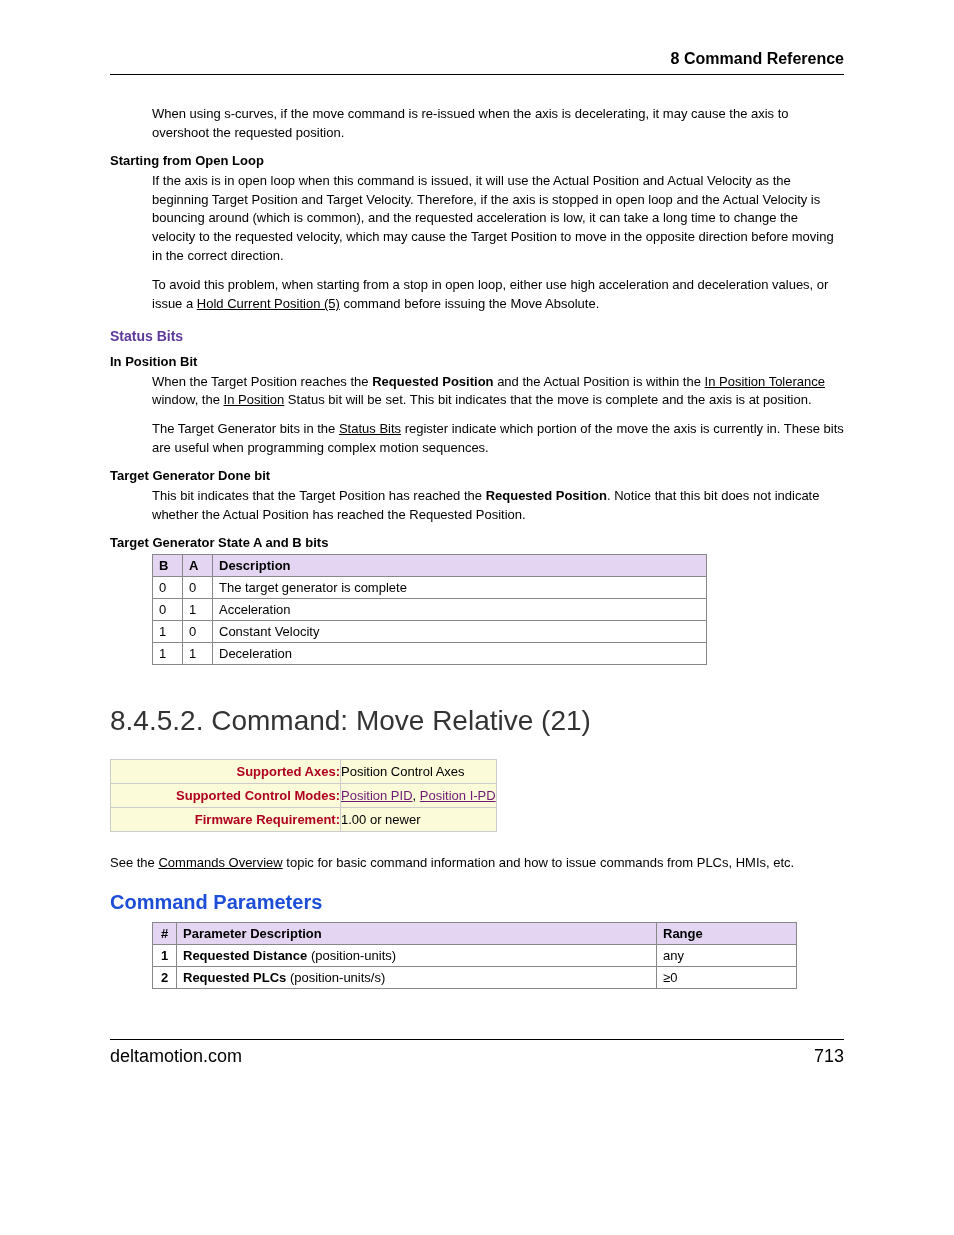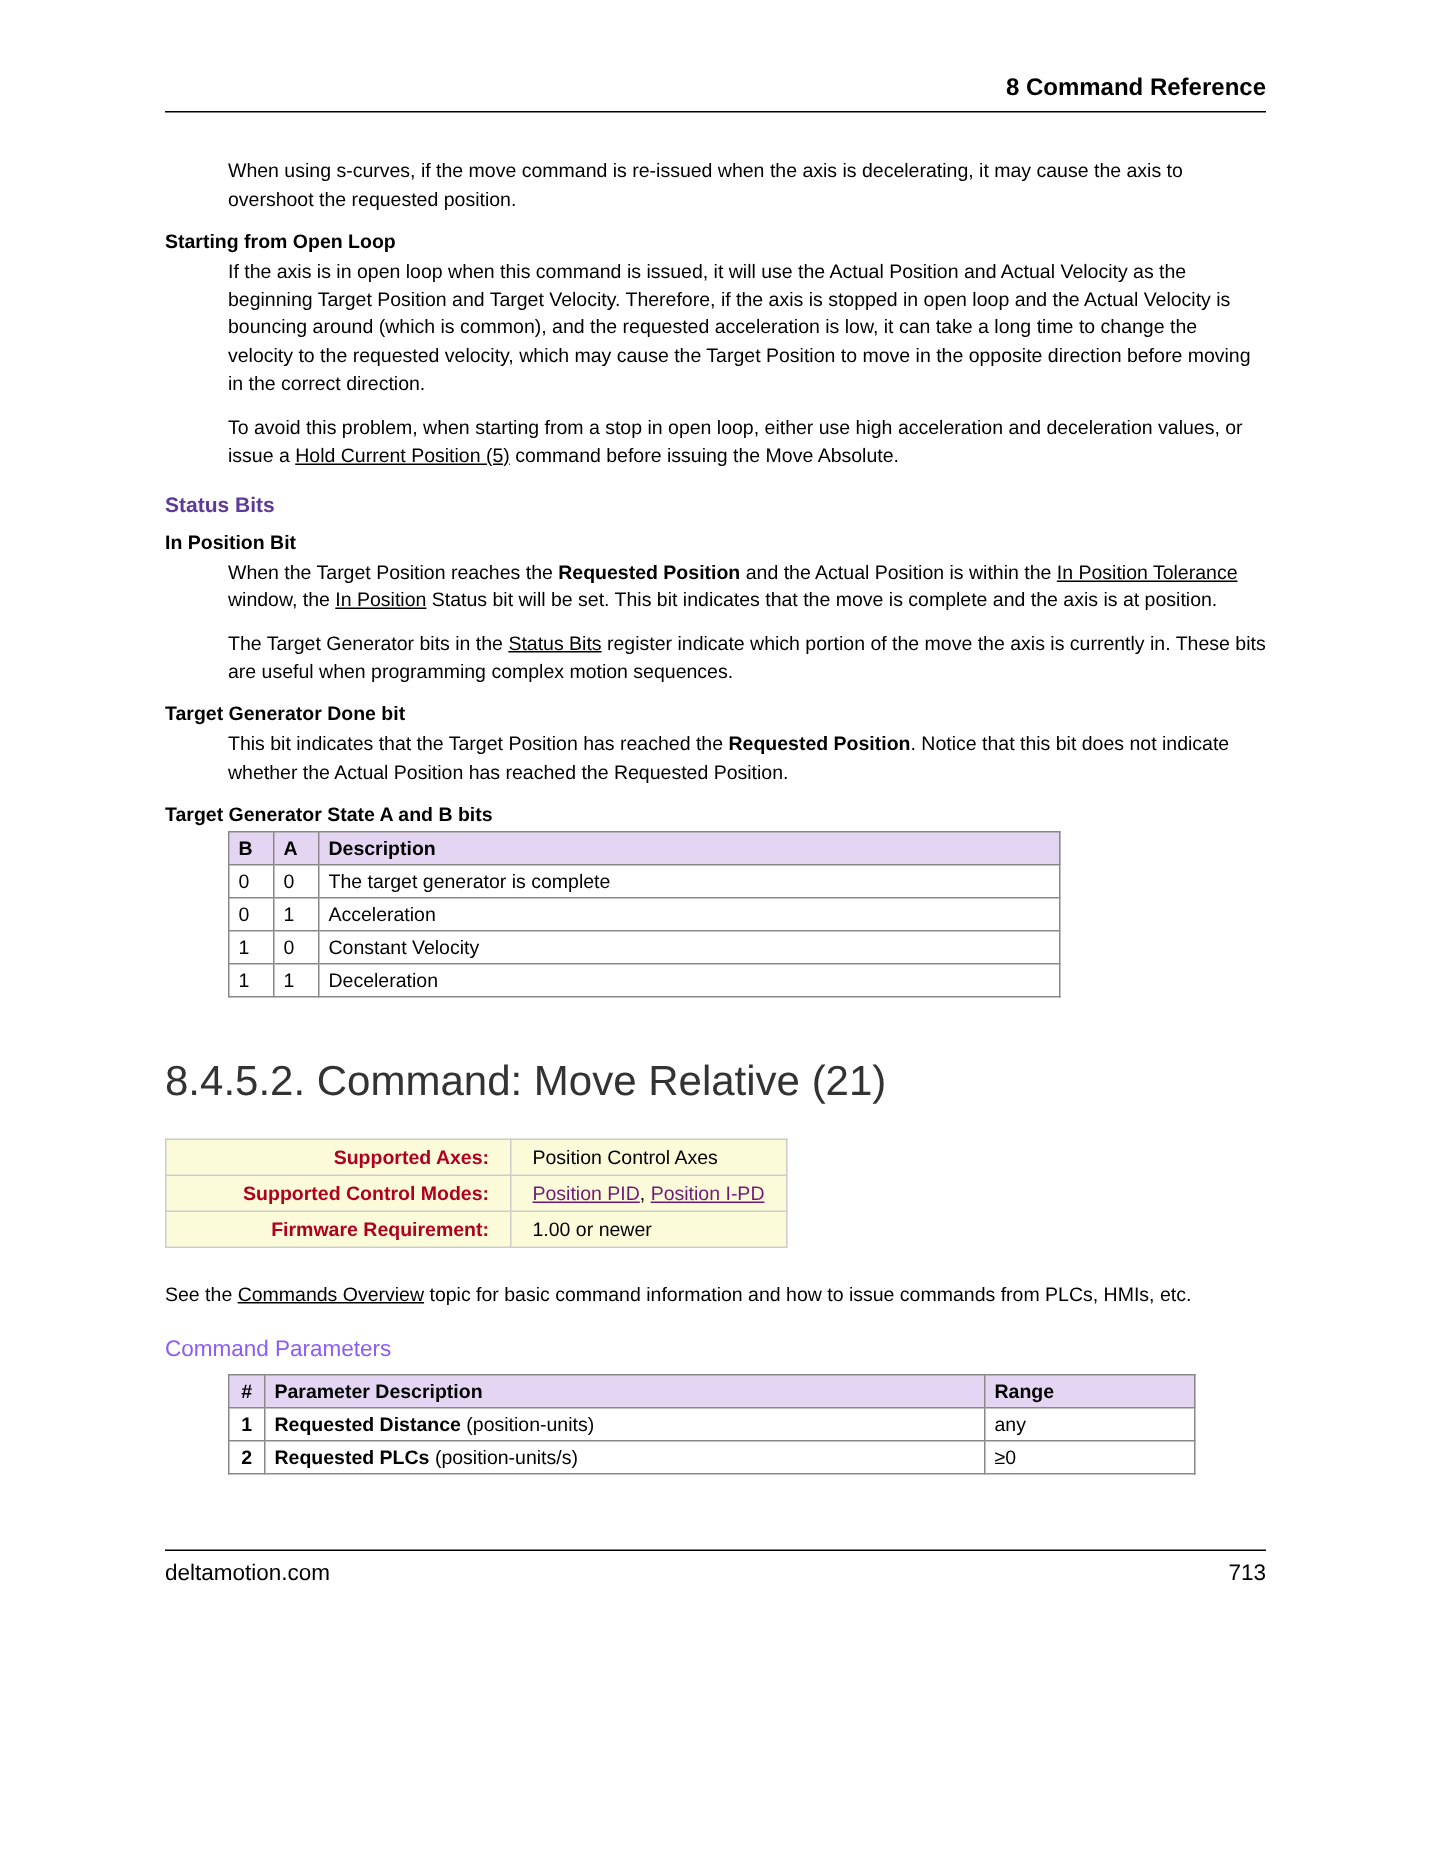--- a/index.html
+++ b/index.html
@@ -34,23 +34,23 @@
     font-weight: bold;
     margin: 10px 0 4px 0;
   }
   .h3 {
     font-weight: bold;
     color: #5d3a99;
     font-size: 14px;
     margin: 14px 0 8px 0;
   }
   .h3-dark {
-    font-weight: normal;
-    color: #8b5cf6;
-    font-size: 15px;
+    font-weight: bold;
+    color: #1d4ed8;
+    font-size: 20px;
     margin: 18px 0 8px 0;
   }
   .h2 {
     color: #333;
     font-weight: normal;
     font-size: 28px;
     margin: 40px 0 22px 0;
   }
   .u { text-decoration: underline; }
   .bold { font-weight: bold; }
@@ -73,21 +73,21 @@
   }
 
   table.info-box {
     border-collapse: collapse;
     margin-left: 0px;
     background: #fbfad9;
     font-size: 13px;
   }
   table.info-box td {
     border: 1px solid #ccc;
-    padding: 4px 14px;
+    padding: 4px 0;
     vertical-align: top;
   }
   table.info-box td.label {
     text-align: right;
     font-weight: bold;
     color: #b00020;
     width: 230px;
   }
   table.info-box a { color: #701a75; text-decoration: underline; }
 
@@ -102,21 +102,21 @@
     padding: 3px 6px;
     text-align: left;
   }
   table.param-table th { background: #e4d6f2; font-weight: bold; }
   table.param-table td.num { font-weight: bold; width: 24px; text-align: center;}
   table.param-table th.num { width:24px; text-align:center;}
 
   .footer {
     display: flex;
     justify-content: space-between;
-    font-size: 15px;
+    font-size: 18px;
     margin-top: 50px;
     border-top: 1px solid #000;
     padding-top: 6px;
   }
 </style>
 </head>
 <body>
 
 <div class="page">
 

